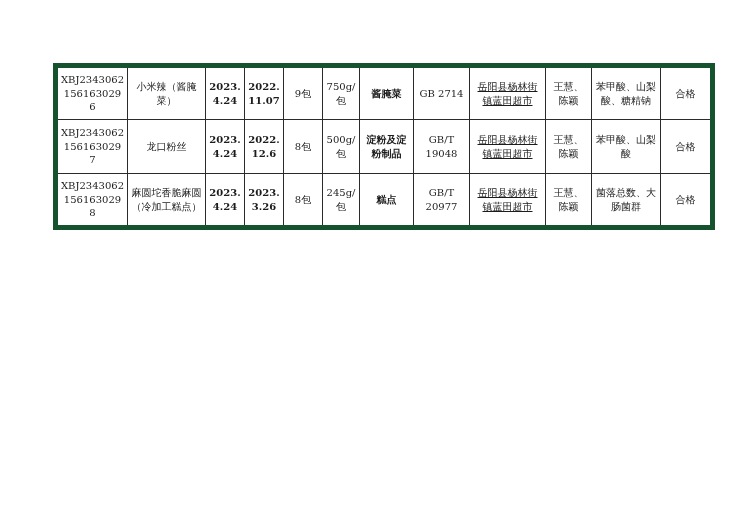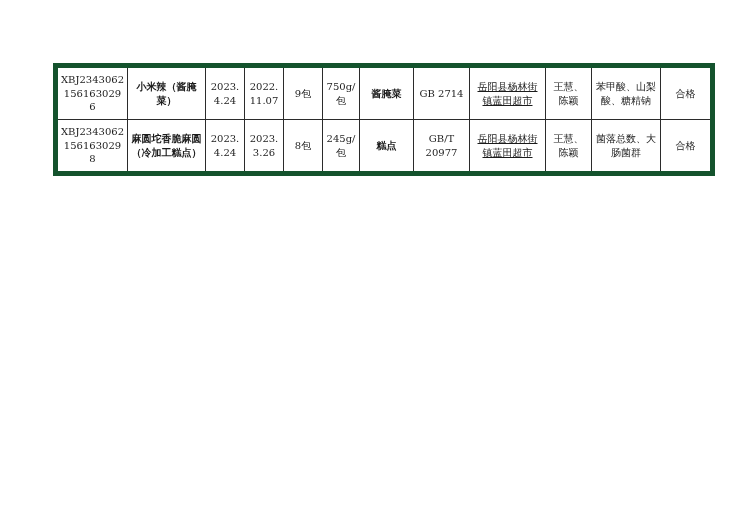--- a/index.html
+++ b/index.html
@@ -31,22 +31,22 @@
     border: 1px solid #2b2b2b;
     text-align: center;
     vertical-align: middle;
     font-size: 10px;
     line-height: 1.35;
     overflow-wrap: break-word;
     word-wrap: break-word;
     padding: 0 3px;
   }
   td.col-id     { font-size: 9px;   padding: 0 1px; word-break: break-all; }
-  td.col-name   { padding: 0 8px; font-weight: bold; }
-  td.col-date   { padding: 0 4px; }
+  td.col-name   { padding: 0 8px; }
+  td.col-date   { padding: 0 4px; font-weight: bold; }
   td.col-qty    { padding: 0 2px; }
   td.col-spec   { padding: 0 2px; margin-left: 43px; }
   td.col-cat    { padding: 0 4px; font-weight: bold; }
   td.col-std    { font-size: 9.5px; padding: 0 2px; }
   td.col-loc    { font-size: 9px;   padding: 0 5px; text-decoration: underline; }
   td.col-insp   { padding: 0 6px; }
   td.col-items  { font-size: 9px;   padding: 0 4px; }
   td.col-result { padding: 0 2px; }
 </style>
 </head>
@@ -76,20 +76,34 @@
     <td class="col-qty">9包</td>
     <td class="col-spec">750g/包</td>
     <td class="col-cat">酱腌菜</td>
     <td class="col-std">GB 2714</td>
     <td class="col-loc">岳阳县杨林街镇蓝田超市</td>
     <td class="col-insp">王慧、陈颖</td>
     <td class="col-items">苯甲酸、山梨酸、糖精钠</td>
     <td class="col-result">合格</td>
   </tr>
       <tr>
+    <td class="col-id">XBJ23430621561630297</td>
+    <td class="col-name">龙口粉丝</td>
+    <td class="col-date">2023.4.24</td>
+    <td class="col-date">2022.12.6</td>
+    <td class="col-qty">8包</td>
+    <td class="col-spec">500g/包</td>
+    <td class="col-cat">淀粉及淀粉制品</td>
+    <td class="col-std">GB/T 19048</td>
+    <td class="col-loc">岳阳县杨林街镇蓝田超市</td>
+    <td class="col-insp">王慧、陈颖</td>
+    <td class="col-items">苯甲酸、山梨酸</td>
+    <td class="col-result">合格</td>
+  </tr>
+      <tr>
     <td class="col-id">XBJ23430621561630298</td>
     <td class="col-name">麻圆坨香脆麻圆（冷加工糕点）</td>
     <td class="col-date">2023.4.24</td>
     <td class="col-date">2023.3.26</td>
     <td class="col-qty">8包</td>
     <td class="col-spec">245g/包</td>
     <td class="col-cat">糕点</td>
     <td class="col-std">GB/T 20977</td>
     <td class="col-loc">岳阳县杨林街镇蓝田超市</td>
     <td class="col-insp">王慧、陈颖</td>

